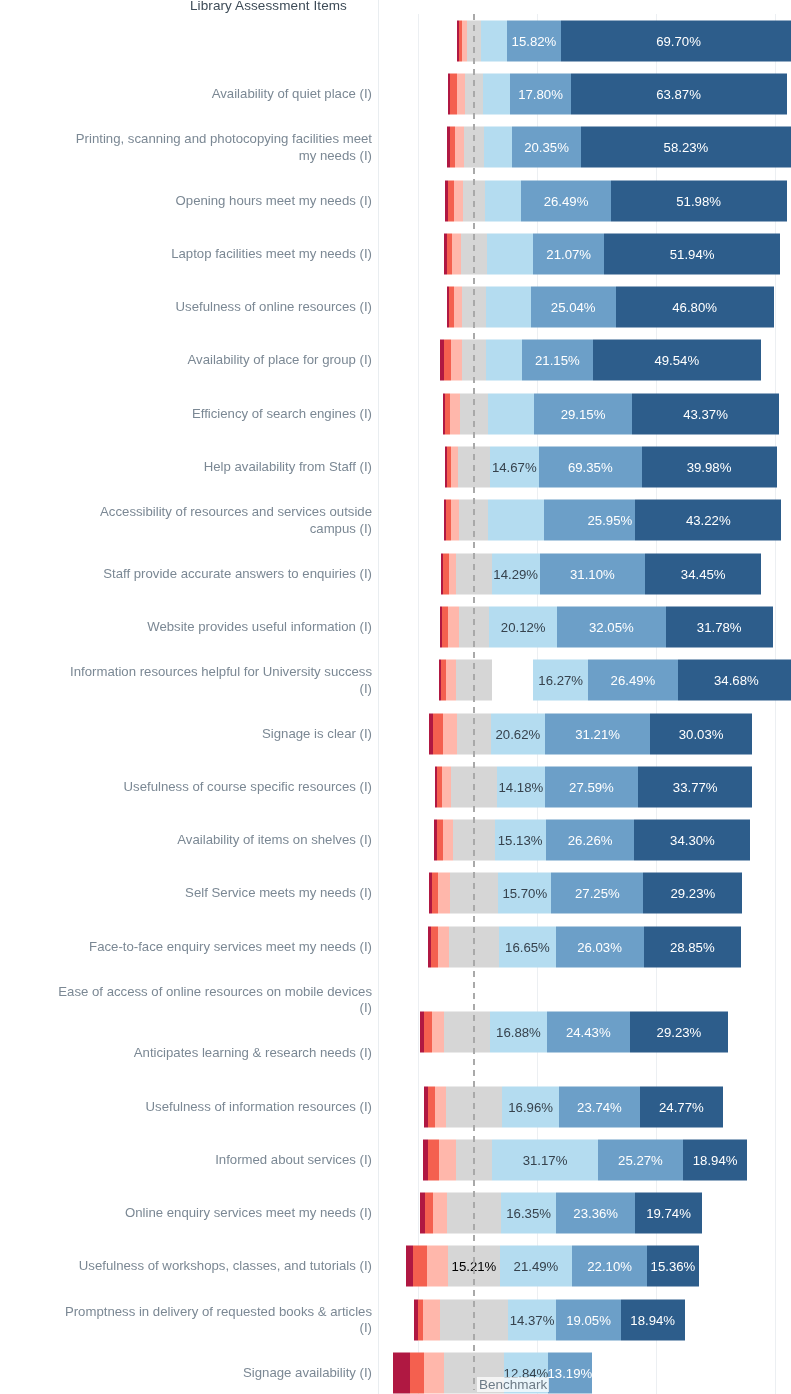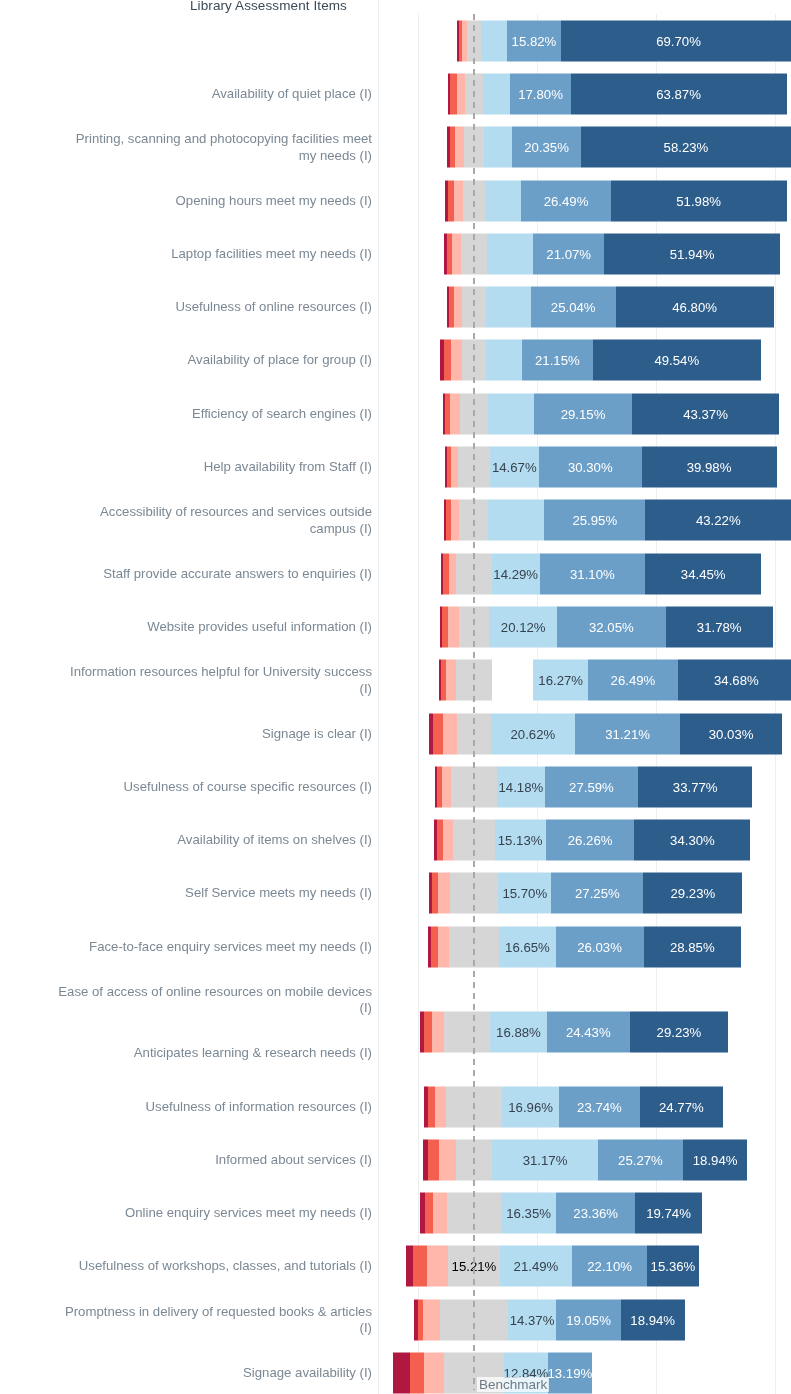--- a/index.html
+++ b/index.html
@@ -249,37 +249,37 @@
         <div class="row-label">Help availability from Staff (I)</div>
         <div class="bar" style="left: 444.932px;">
           <div class="seg s0" style="width: 1.69px;"></div>
           <div class="seg s1" style="width: 4.394px;"></div>
           <div class="seg s2" style="width: 7.436px;"></div>
           <div class="seg s3" style="width: 31.096px;"></div>
           <div class="seg s4" style="width: 49.5846px;">
             <span class="lbl">14.67%</span>
           </div>
           <div class="seg s5" style="width: 102.414px;">
-            <span class="lbl">30.30%</span>
+            <span class="lbl">69.35%</span>
           </div>
           <div class="seg s6" style="width: 135.132px;">
             <span class="lbl">39.98%</span>
           </div>
         </div>
       </div>
       <div class="row">
         <div class="row-label">Accessibility of resources and services outside
 campus (I)</div>
         <div class="bar" style="left: 444.256px;">
           <div class="seg s0" style="width: 2.028px;"></div>
           <div class="seg s1" style="width: 4.732px;"></div>
           <div class="seg s2" style="width: 8.45px;"></div>
           <div class="seg s3" style="width: 29.068px;"></div>
           <div class="seg s4" style="width: 55.77px;"></div>
-          <div class="seg s5" style="width: 101px;">
+          <div class="seg s5" style="width: 91px; justify-content: flex-end;">
             <span class="lbl">25.95%</span>
           </div>
           <div class="seg s6" style="width: 146.084px;">
             <span class="lbl">43.22%</span>
           </div>
         </div>
       </div>
       <div class="row">
         <div class="row-label">Staff provide accurate answers to enquiries (I)</div>
         <div class="bar" style="left: 440.538px;">
@@ -335,21 +335,21 @@
           </div>
         </div>
       </div>
       <div class="row">
         <div class="row-label">Signage is clear (I)</div>
         <div class="bar" style="left: 429.384px;">
           <div class="seg s0" style="width: 3.718px;"></div>
           <div class="seg s1" style="width: 9.464px;"></div>
           <div class="seg s2" style="width: 14.534px;"></div>
           <div class="seg s3" style="width: 33.8px;"></div>
-          <div class="seg s4" style="width: 84px;">
+          <div class="seg s4" style="width: 54px;">
             <span class="lbl">20.62%</span>
           </div>
           <div class="seg s5" style="width: 105.49px;">
             <span class="lbl">31.21%</span>
           </div>
           <div class="seg s6" style="width: 101.501px;">
             <span class="lbl">30.03%</span>
           </div>
         </div>
       </div>

